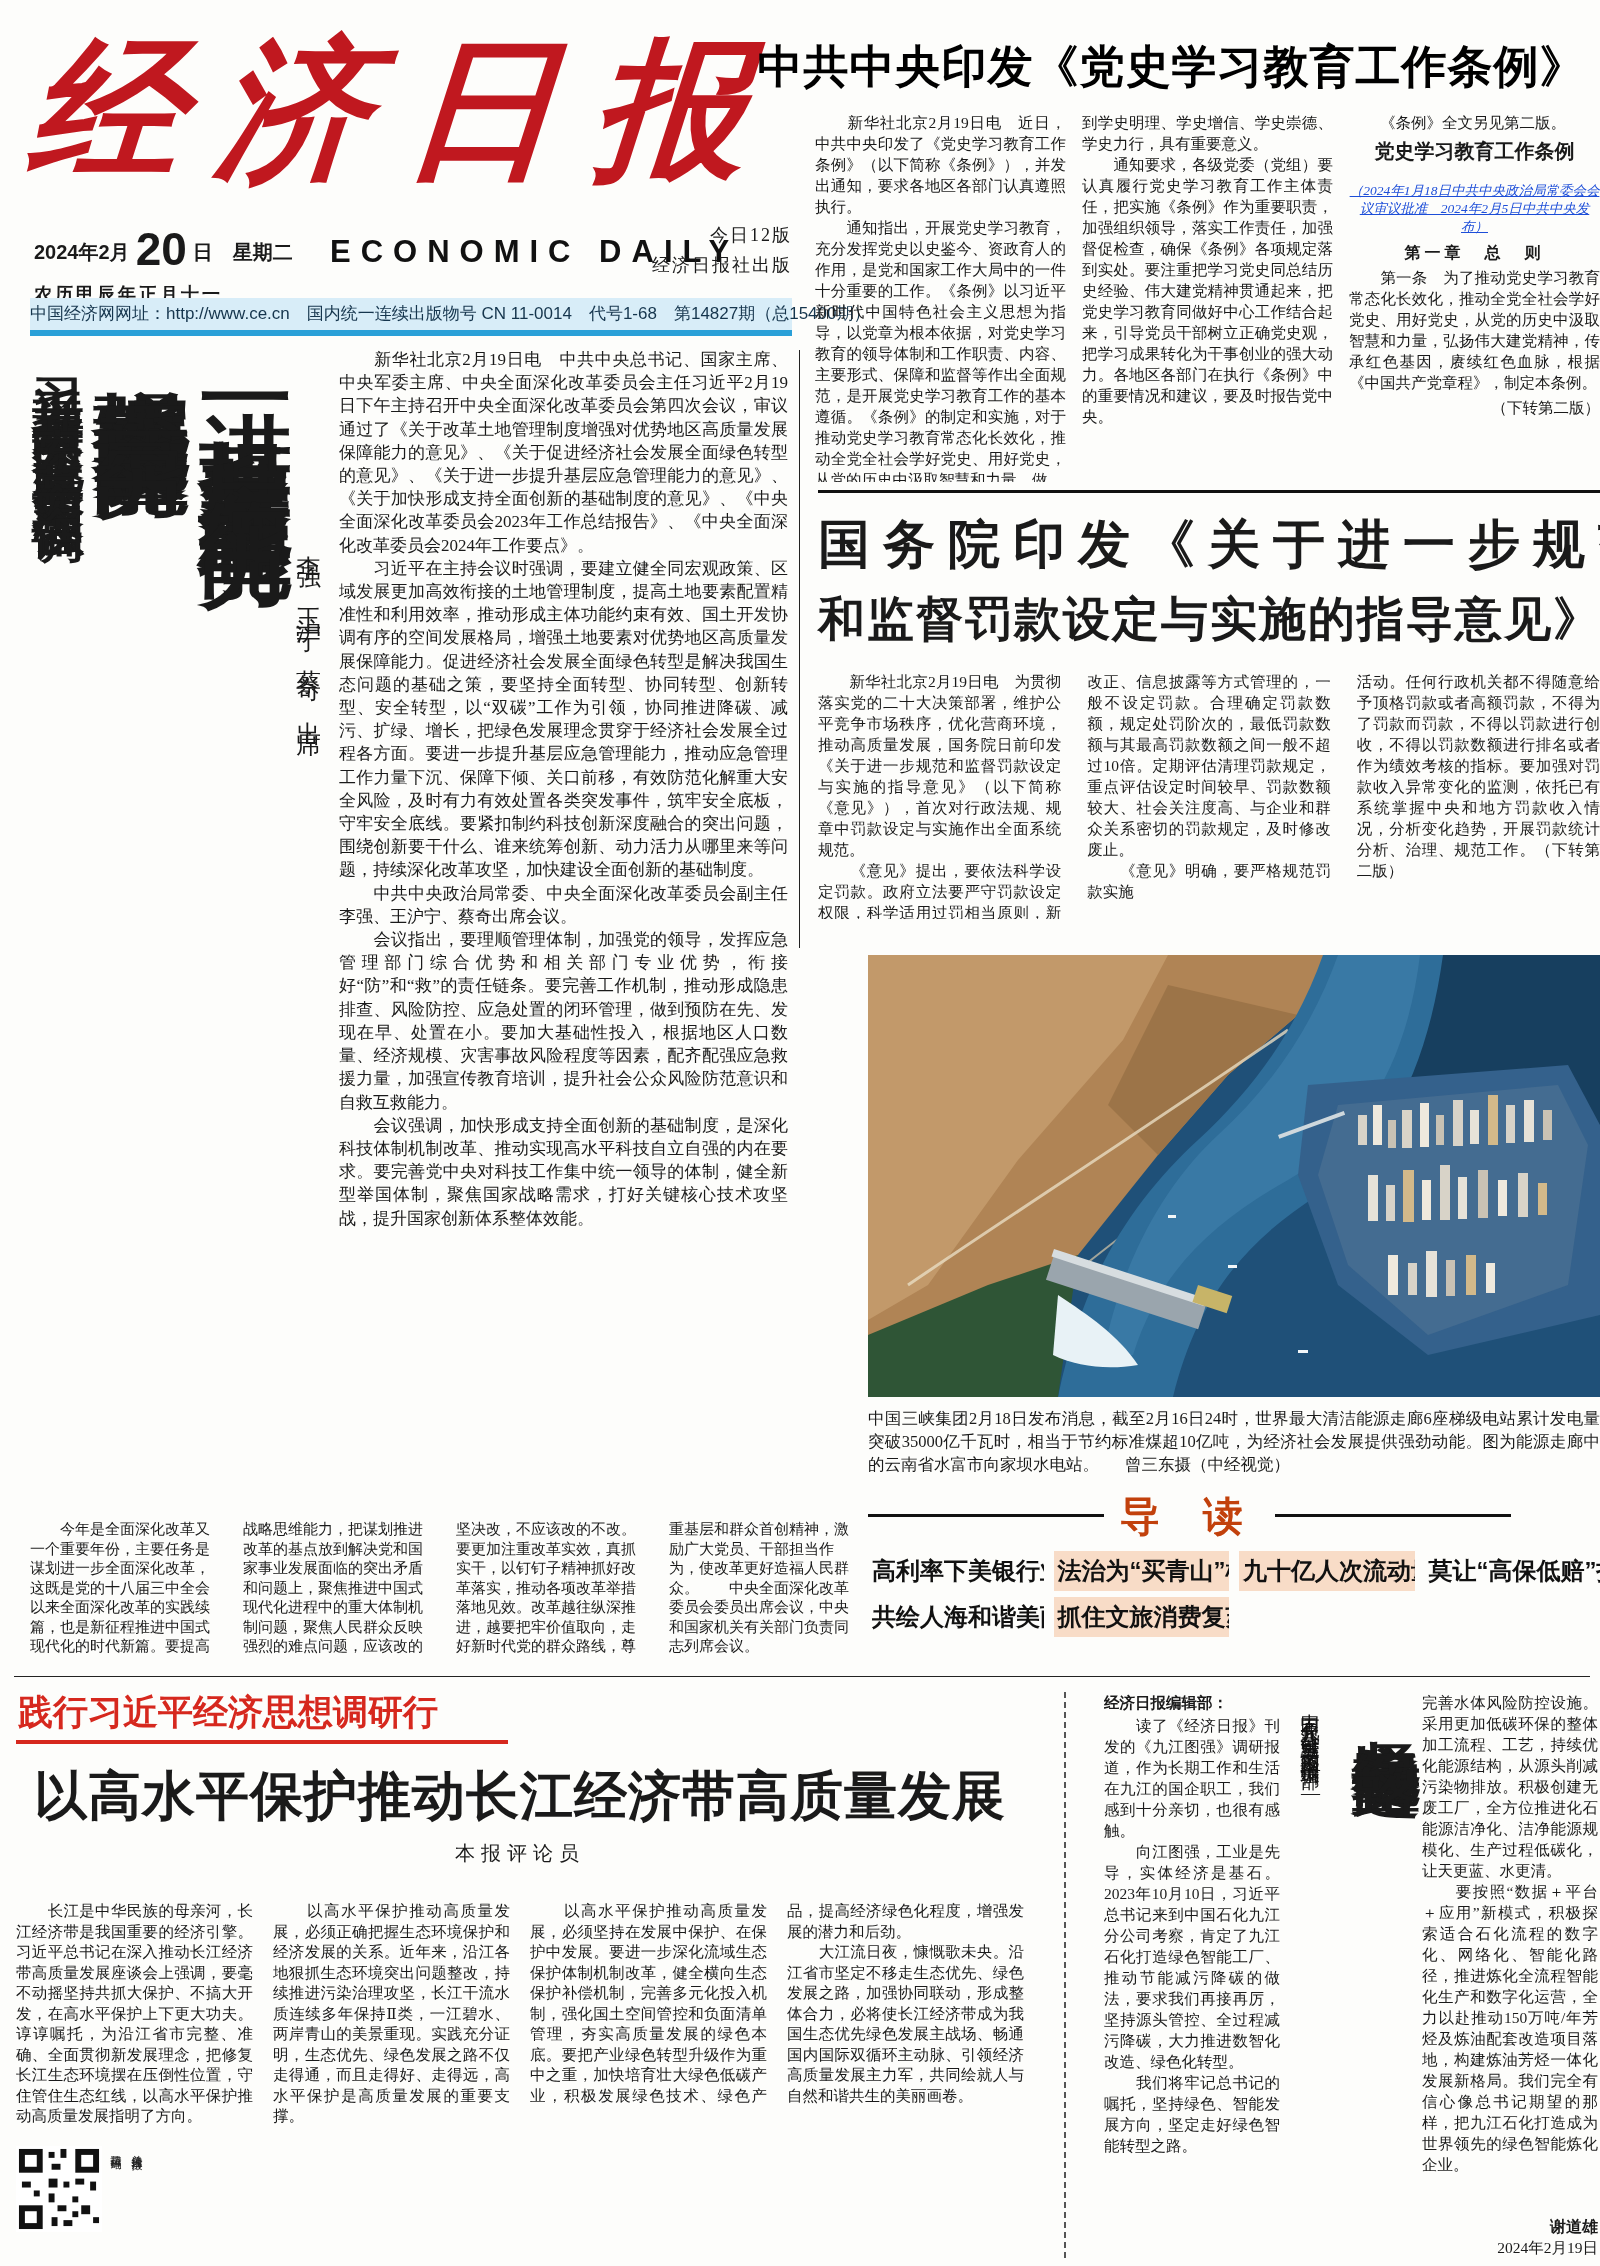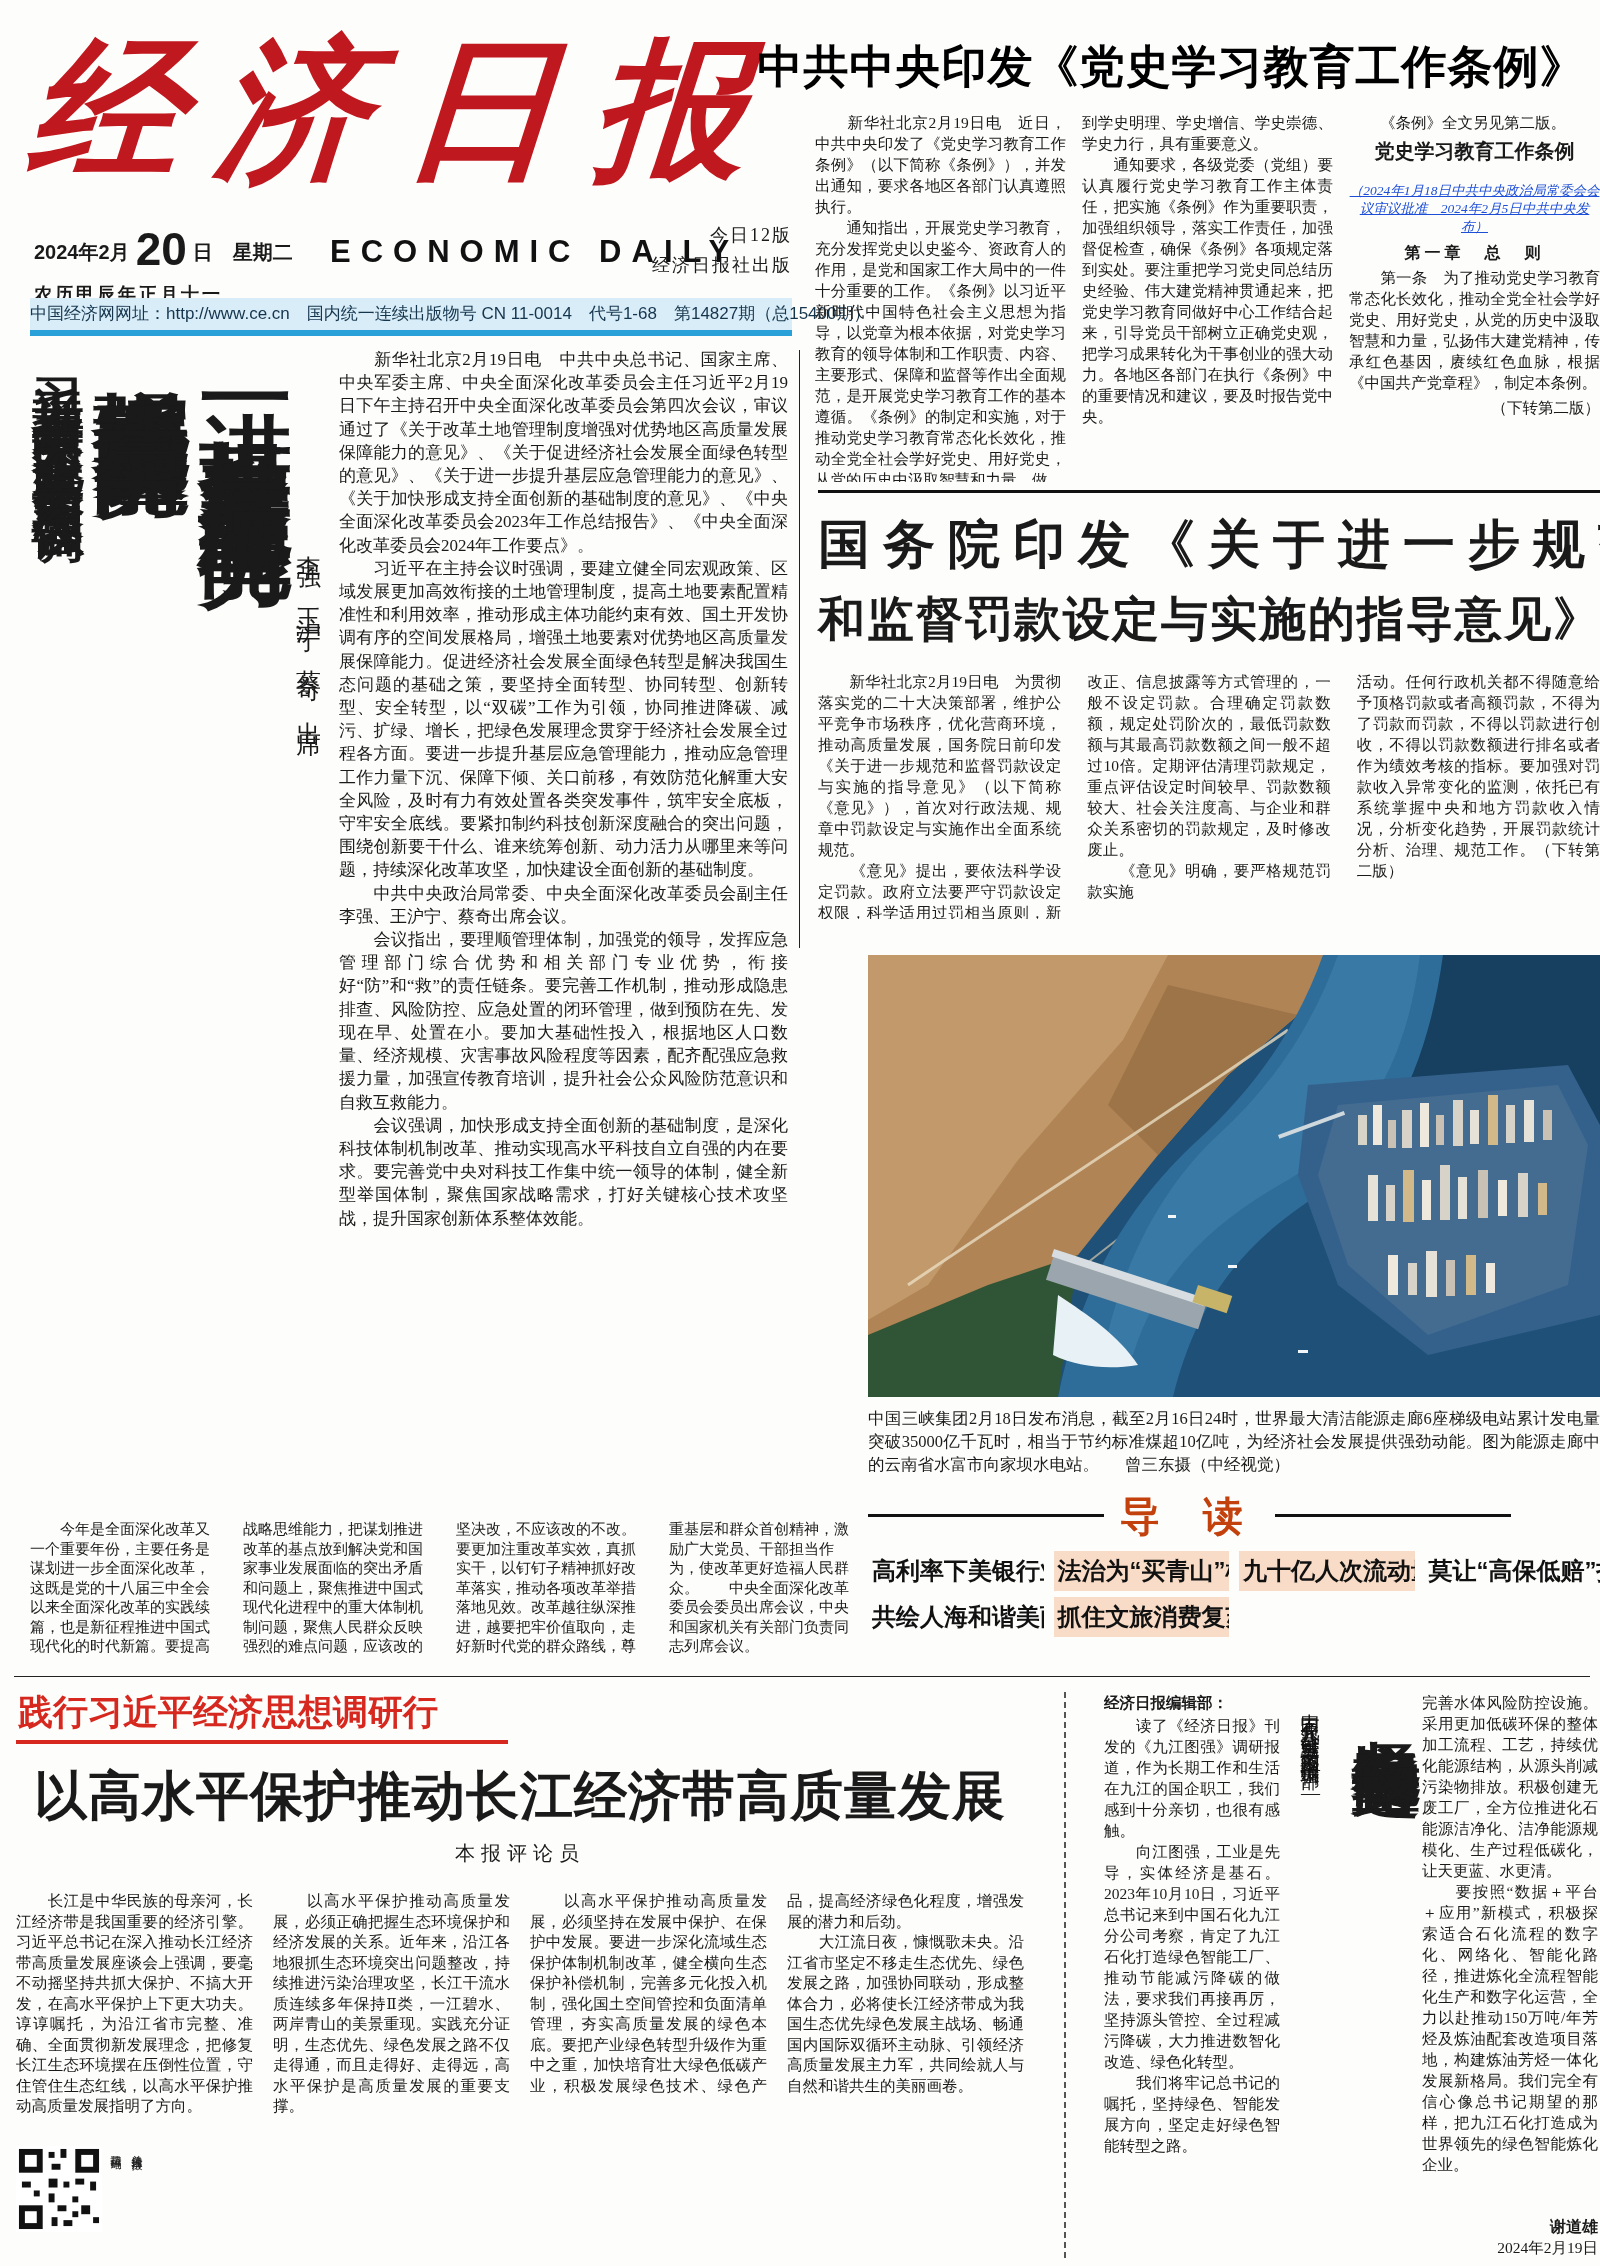--- a/index.html
+++ b/index.html
@@ -66,21 +66,21 @@
   .daodu-item.shaded{background:#f8dcc7;}
   .daodu-page{color:#0f172a;font-size:23px;font-weight:900;margin-left:8px;}
   .daodu-page .ban{font-size:13px;font-weight:normal;}
   
   .commentary{position:absolute;left:16px;top:1692px;width:1008px;}
   .comm-kicker{display:inline-block;color:#d6281e;font-family:"Liberation Sans",sans-serif;font-weight:900;
                font-size:35px;line-height:40px;padding:0 70px 8px 2px;border-bottom:4px solid #d6281e;}
   .comm-headline{margin-top:20px;text-align:center;font-family:"Liberation Sans",sans-serif;font-weight:900;
                  font-size:53px;line-height:64px;letter-spacing:1px;white-space:nowrap;}
   .comm-byline{margin-top:12px;text-align:center;font-size:20px;letter-spacing:6px;}
-  .comm-body{margin-top:24px;height:366px;column-count:4;column-gap:20px;font-size:15.5px;line-height:20.5px;overflow:hidden;}
+  .comm-body{margin-top:34px;height:366px;column-count:4;column-gap:20px;font-size:15.5px;line-height:20.5px;overflow:hidden;}
   .qr-block{position:absolute;left:12px;top:2142px;width:150px;height:104px;background:#fdfdfb;display:flex;gap:6px;padding:4px;}
   .qr-caption{writing-mode:vertical-rl;text-orientation:upright;font-size:11px;line-height:15px;letter-spacing:1px;color:#222;}
   
   .letter{position:absolute;left:1064px;top:1692px;width:564px;height:566px;border-left:2px dashed #555;
           display:flex;padding-left:38px;box-sizing:border-box;}
   .letter-col{width:176px;display:flex;flex-direction:column;font-size:15.5px;line-height:21px;overflow:hidden;}
   .letter-col .flow{flex:1;overflow:hidden;}
   .salutation{font-weight:bold;font-family:"Liberation Sans",sans-serif;margin:0 0 2px;}
   .letter-kicker{font-size:19px;letter-spacing:3px;width:26px;margin:6px 10px 0 14px;color:#111;line-height:1;}
   .letter-headline{font-family:"Liberation Serif",serif;font-weight:900;font-size:44px;letter-spacing:3px;

